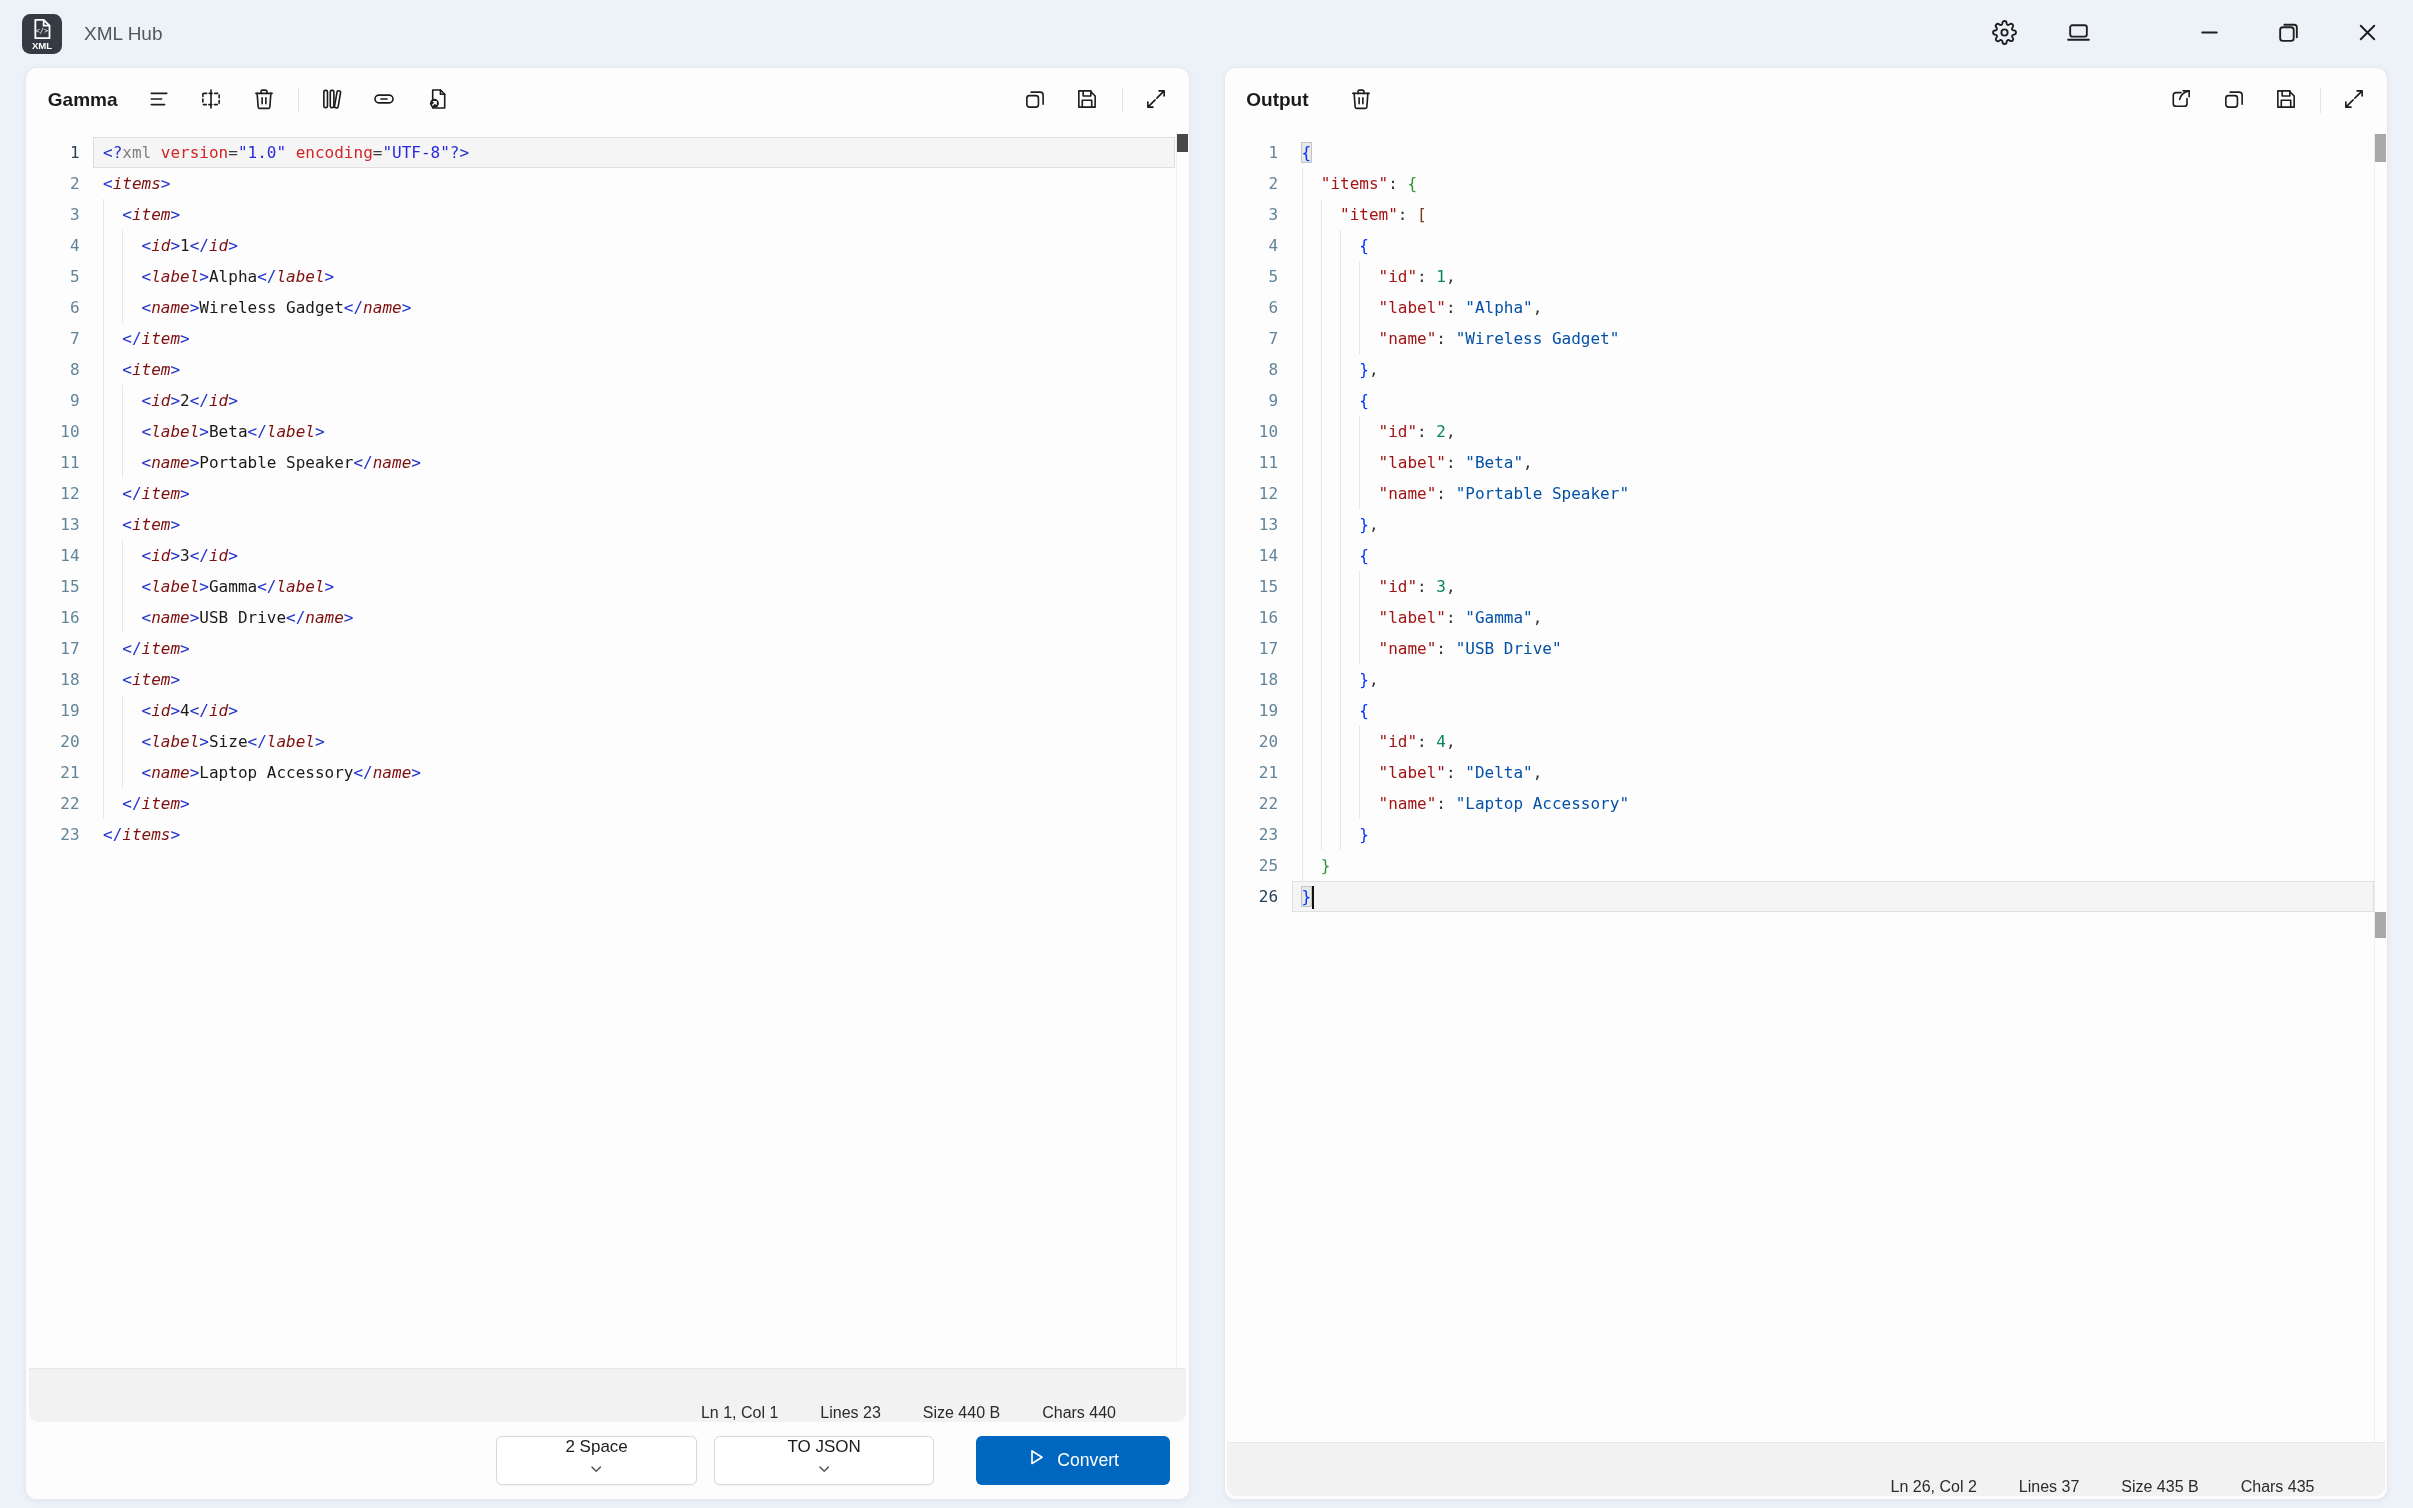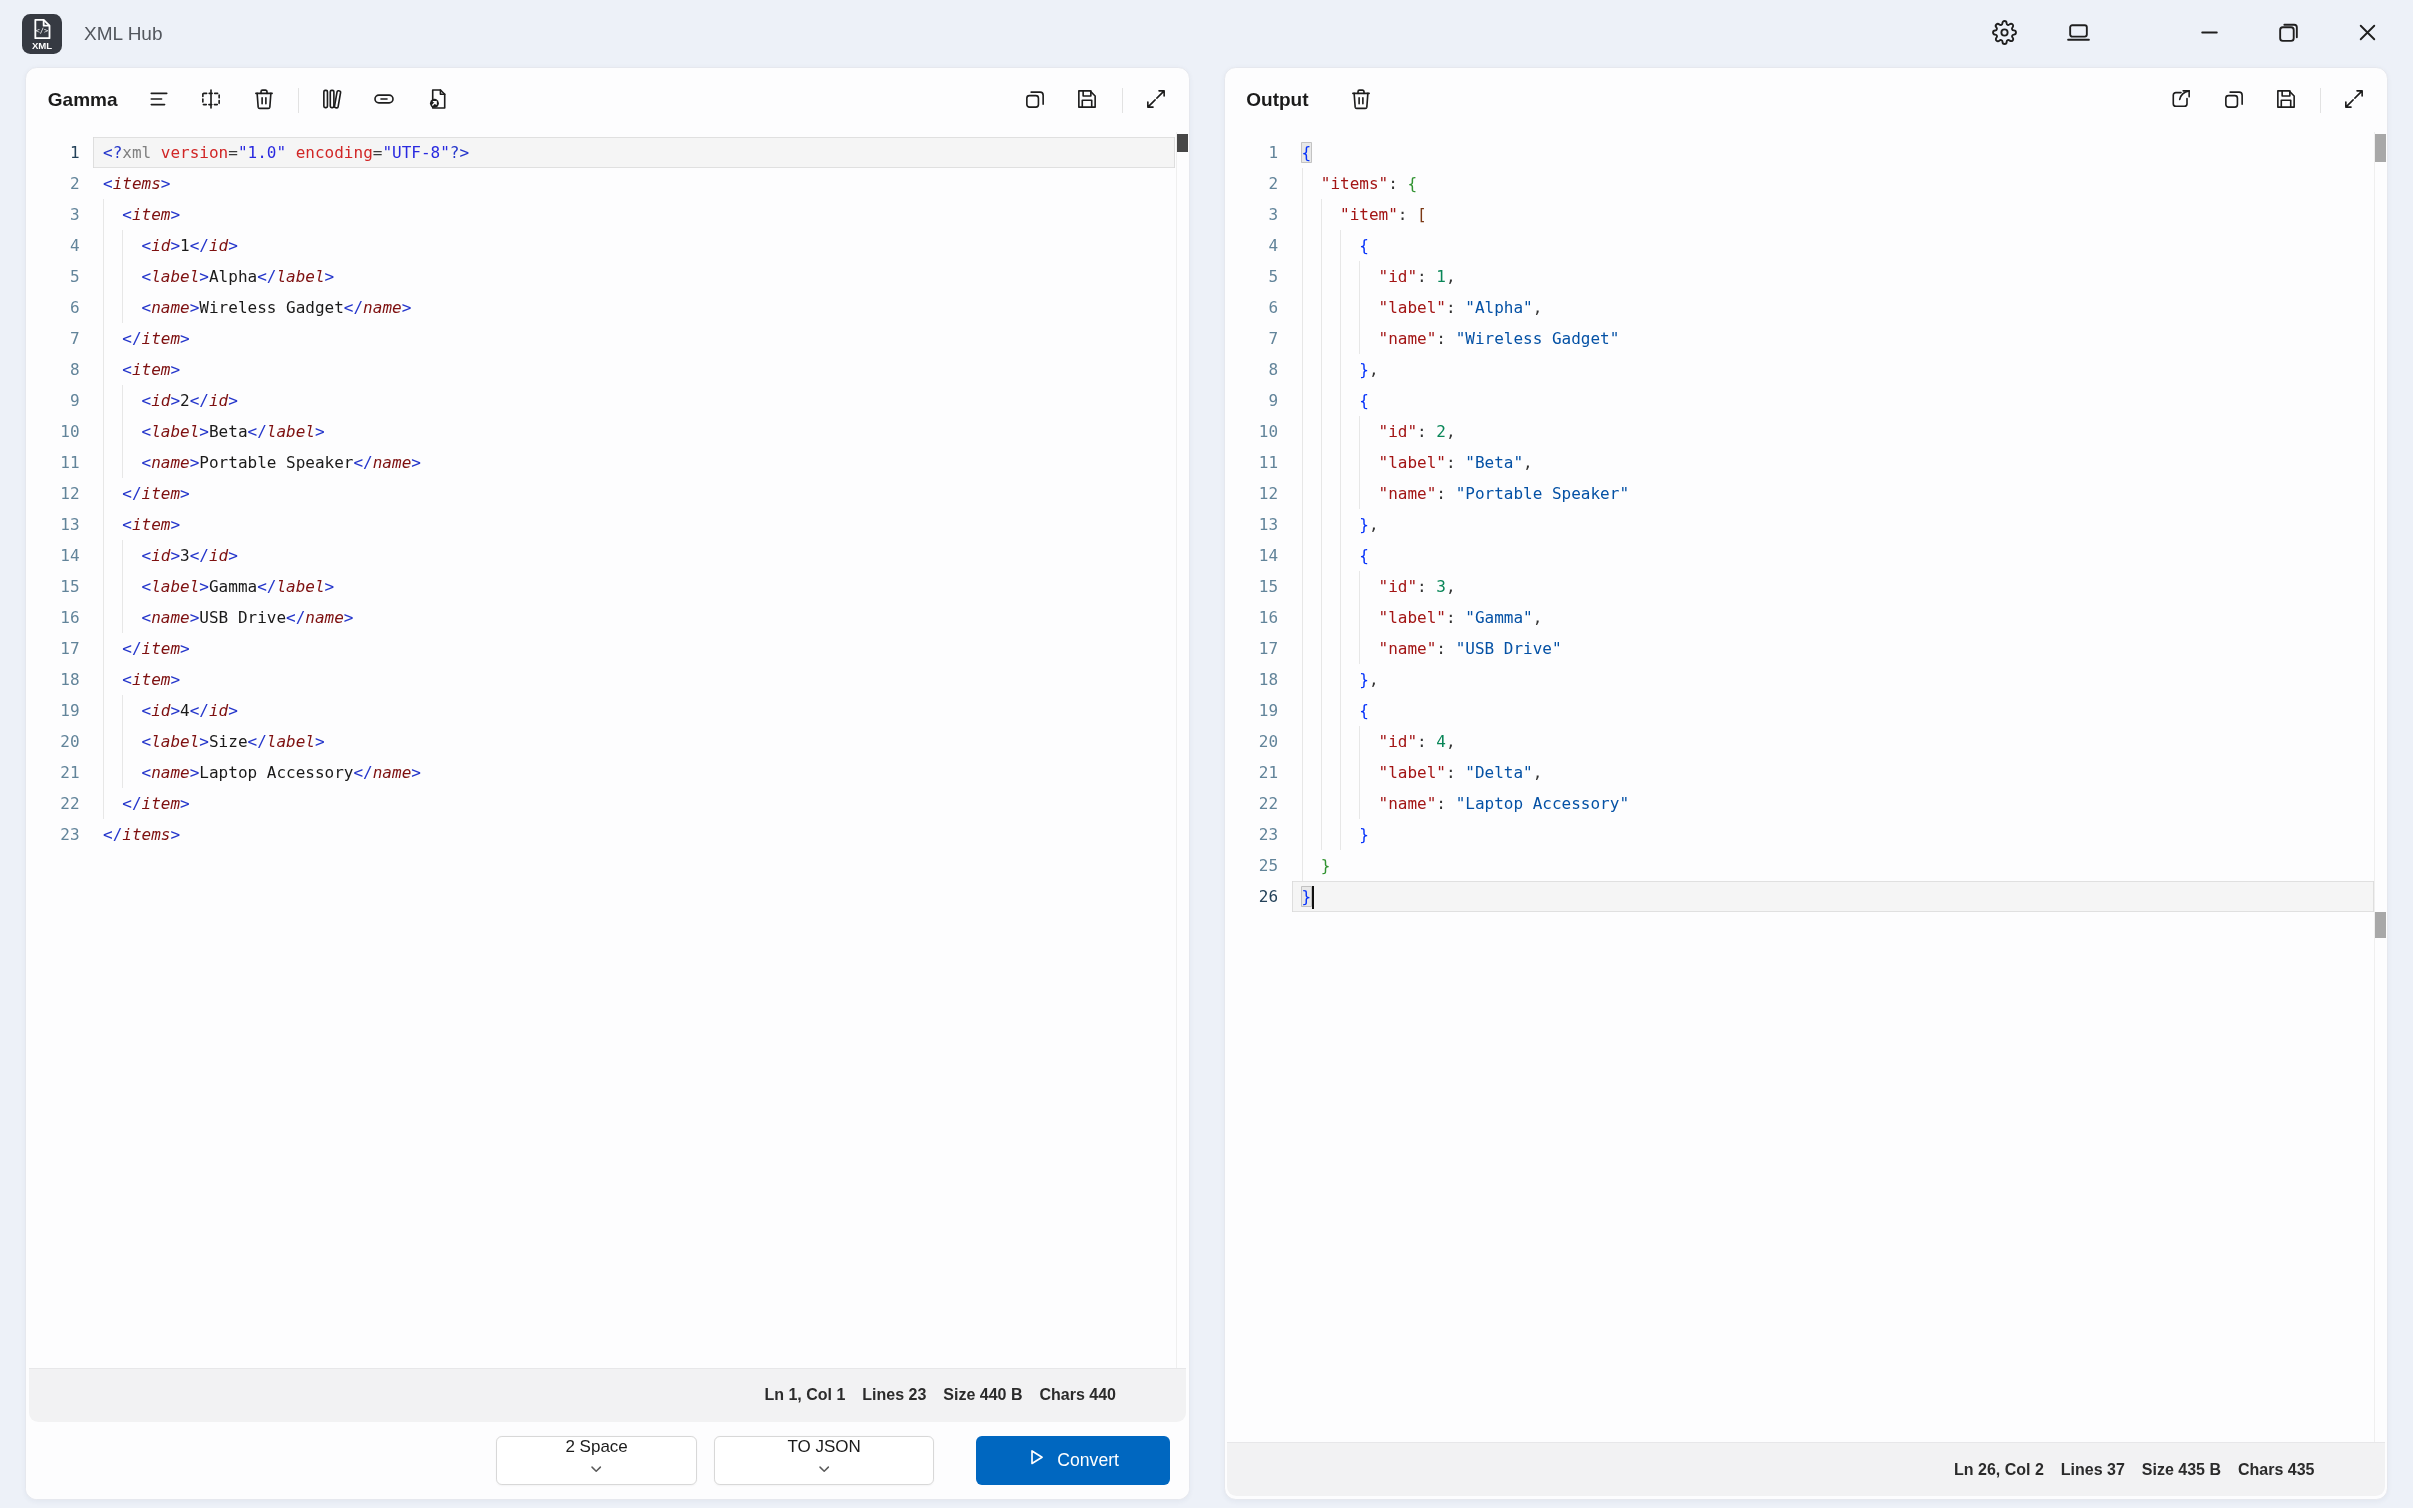--- a/index.html
+++ b/index.html
@@ -60,22 +60,22 @@
 
   
   .vscroll { position:absolute; top:0; right:0; bottom:0; width:12.6px; border-left:0.8px solid #efefef; }
   .thumb { position:absolute; right:0.8px; width:11px; }
   .thumb.dark { top:1.7px; height:18.4px; background:#474747; }
   .thumb.gray { top:1.7px; height:28.5px; background:#a8a8a8; }
   .scroll-mark { position:absolute; right:0.8px; width:11px; top:780px; height:26px; background:#a8a8a8; }
 
   
   .statusbar { flex:0 0 54px; margin:0 2.5px; background:#f2f2f3; border-top:0.8px solid #e7e7e9;
-               border-radius:0 0 9.2px 9.2px; display:flex; align-items:center; justify-content:flex-end;
-               gap:17px; padding-right:70px; font-size:16px; color:#2b2b2b;font-weight:bold; }
+               border-radius:0 0 9.2px 9.2px; display:flex; align-items:flex-end; justify-content:flex-end;
+               gap:42px; padding-right:70px; font-size:16px; color:#2b2b2b; }
   .statusbar.flush { margin-bottom:2.5px; }
 
   
   .controls { flex:0 0 77px; display:flex; align-items:center; justify-content:flex-end;
               gap:17px; padding-right:18.4px; background:#fdfdfe; }
   .select { width:201px; height:49px; background:#ffffff; border:0.8px solid #d8d8d8; border-radius:5.9px;
             box-shadow:0 0.8px 1.7px rgba(0,0,0,.04); display:flex; align-items:center; justify-content:space-between;
             padding:0 15px; font-size:17px; color:#1b1b1b; cursor:pointer;flex-direction:column; }
   .select.wide { width:220px; }
   .select svg { width:18.4px; height:18.4px; stroke:#5a5a5a; stroke-width:1.8; fill:none; stroke-linecap:round; stroke-linejoin:round; }

